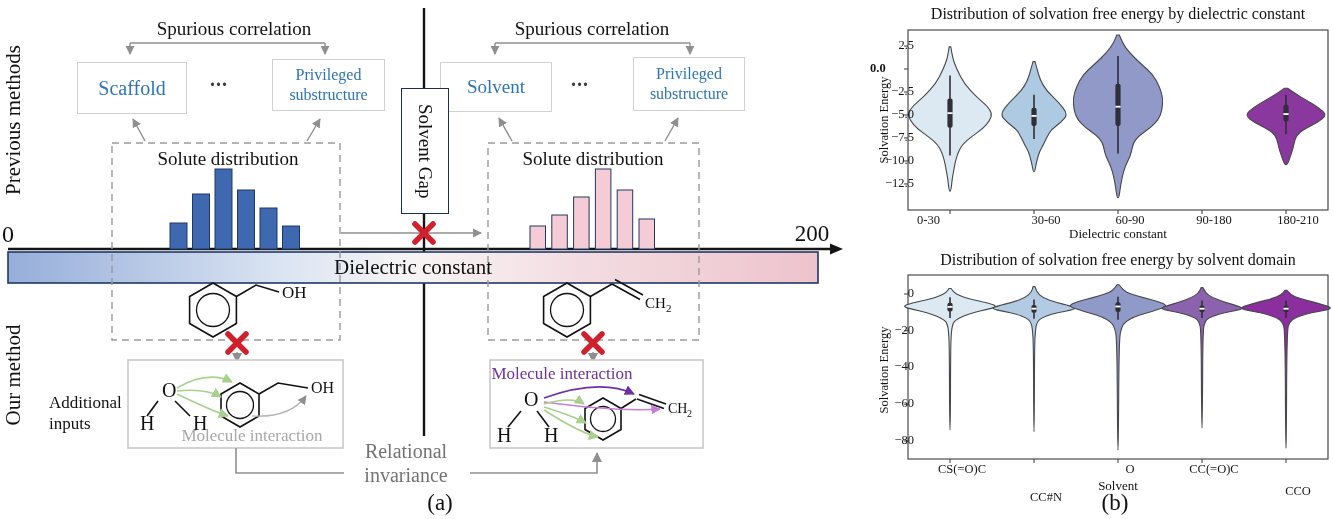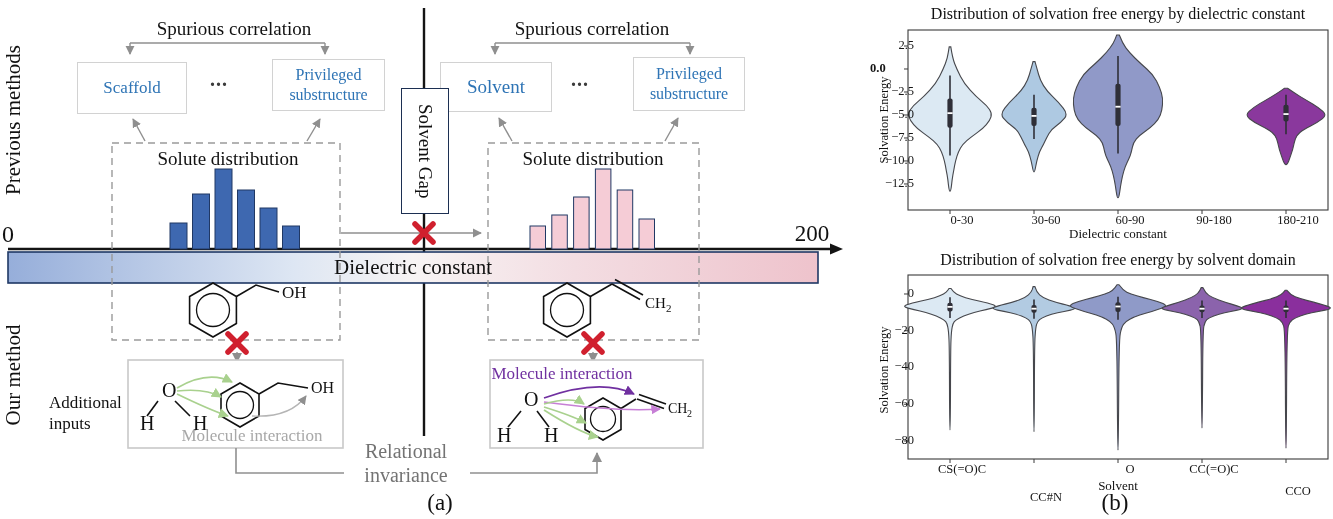--- a/index.html
+++ b/index.html
@@ -241,21 +241,21 @@
         <line x1="1283.4" y1="308.6984222089075" x2="1288.6" y2="308.6984222089075" stroke="#ffffff" stroke-width="1.8"></line>
       </g>
 </svg>
 
 <div class="vrot" style="left:13px;top:120px;font-size:21px;">Previous methods</div>
 <div class="vrot" style="left:13px;top:375px;font-size:21px;">Our method</div>
 
 <div class="lbl ctr" style="left:134px;top:18px;width:200px;font-size:19px;">Spurious correlation</div>
 <div class="lbl ctr" style="left:492px;top:18px;width:200px;font-size:19px;">Spurious correlation</div>
 
-<div class="box" style="left:77px;top:62px;width:108px;height:50px;font-size:17px;">
+<div class="box" style="left:77px;top:62px;width:108px;height:50px;font-size:20px;">
   <span>Scaffold</span>
     </div>
 <div class="lbl ctr" style="left:204px;top:68px;width:30px;font-size:20px;font-weight:bold;color:#3c3c3c;letter-spacing:1px;">...</div>
 <div class="box" style="left:272px;top:59px;width:111px;height:50px;font-size:16px;">
   <span>Privileged substructure</span>
     </div>
 
 <div class="box" style="left:440px;top:62px;width:110px;height:48px;font-size:19px;">
   <span>Solvent</span>
     </div>
@@ -297,21 +297,21 @@
 <div class="vrot" style="left:884px;top:370px;font-size:12.5px;">Solvation Energy</div>
 
 <div id="labels" style="position:absolute;left:12px;top:0;width:100%;height:100%;">
       <div class="tick" style="left: 858px; top: 38.0041px; width: 44px; text-align: right;">2.5</div>
       <div class="tick" style="left: 858px; top: 60.9985px; width: 44px;  font-weight: bold;">0.0</div>
       <div class="tick" style="left: 858px; top: 83.9928px; width: 44px; text-align: right;">−2.5</div>
       <div class="tick" style="left: 858px; top: 106.987px; width: 44px; text-align: right;">−5.0</div>
       <div class="tick" style="left: 858px; top: 129.982px; width: 44px; text-align: right;">−7.5</div>
       <div class="tick" style="left: 858px; top: 152.976px; width: 44px; text-align: right;">−10.0</div>
       <div class="tick" style="left: 858px; top: 175.97px; width: 44px; text-align: right;">−12.5</div>
-      <div class="tick" style="left: 905px; top: 213px; width: 90px; text-align: center;">0-30</div>
+      <div class="tick" style="left: 905px; top: 213px; width: 90px; text-align: left;">0-30</div>
       <div class="tick" style="left: 989px; top: 213px; width: 90px; text-align: center;">30-60</div>
       <div class="tick" style="left: 1073px; top: 213px; width: 90px; text-align: center;">60-90</div>
       <div class="tick" style="left: 1157px; top: 213px; width: 90px; text-align: center;">90-180</div>
       <div class="tick" style="left: 1241px; top: 213px; width: 90px; text-align: center;">180-210</div>
       <div class="tick" style="left: 858px; top: 285.999px; width: 44px; text-align: right;">0</div>
       <div class="tick" style="left: 858px; top: 322.748px; width: 44px; text-align: right;">−20</div>
       <div class="tick" style="left: 858px; top: 359.496px; width: 44px; text-align: right;">−40</div>
       <div class="tick" style="left: 858px; top: 396.245px; width: 44px; text-align: right;">−60</div>
       <div class="tick" style="left: 858px; top: 432.993px; width: 44px; text-align: right;">−80</div>
       <div class="tick" style="left: 905px; top: 462px; width: 90px; text-align: center;">CS(=O)C</div>

